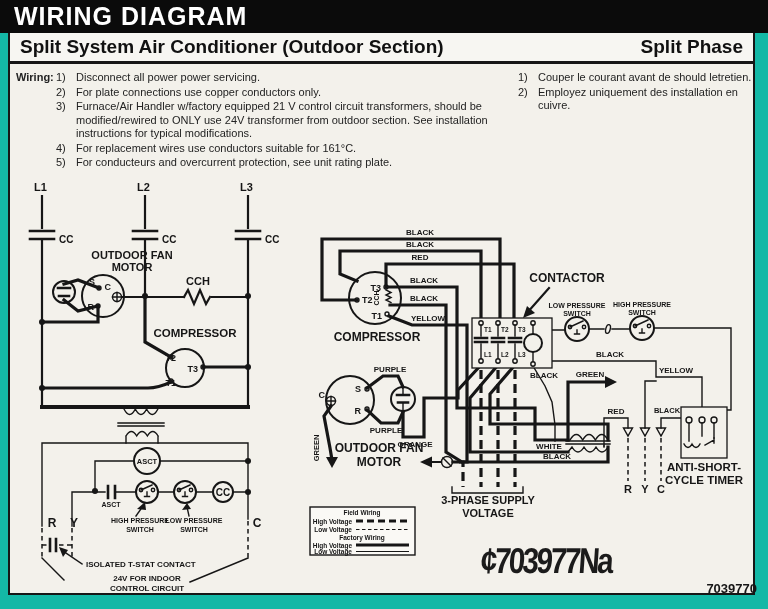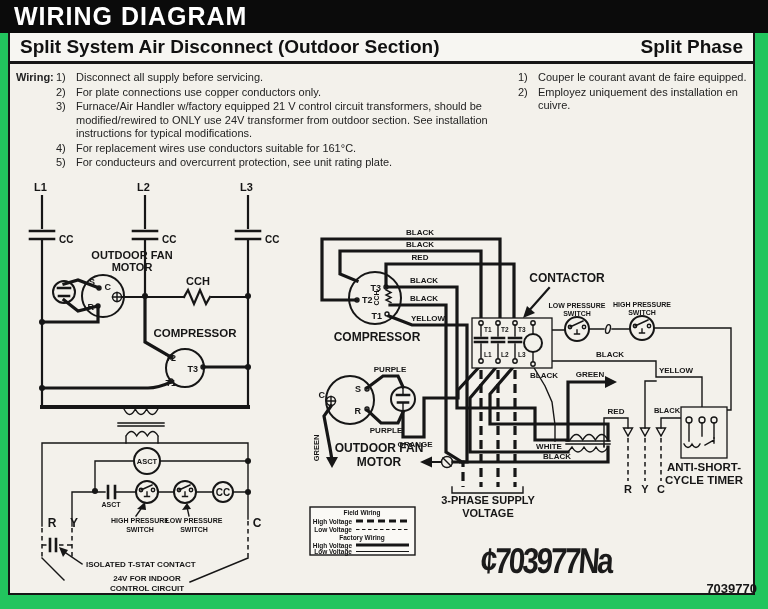--- a/index.html
+++ b/index.html
@@ -1,16 +1,16 @@
 <!DOCTYPE html>
 <html><head>
 <meta charset="utf-8">
 <style>
   html,body{margin:0;padding:0;background:#9a9894;}
-  .page{position:relative;width:768px;height:609px;background:#22c55e;font-family:"Liberation Sans",sans-serif;overflow:hidden;}
+  .page{position:relative;width:768px;height:609px;background:#14b8a6;font-family:"Liberation Sans",sans-serif;overflow:hidden;}
   .frame{position:absolute;left:8px;top:33px;width:747px;height:562px;background:#f3f1eb;border:2.5px solid #161616;border-top:none;box-sizing:border-box;}
   .titlebar{position:absolute;left:0;top:0;width:768px;height:33px;background:#0b0b0b;color:#ffffff;font-size:25px;font-weight:bold;letter-spacing:1px;line-height:33px;padding-left:14px;box-sizing:border-box;}
   .subtitle-row{position:absolute;left:8px;top:33px;width:747px;height:31px;background:#f7f6f2;border-left:2.5px solid #161616;border-right:2.5px solid #161616;border-bottom:3px solid #161616;box-sizing:border-box;display:flex;justify-content:space-between;align-items:center;font-size:19px;font-weight:bold;color:#111;padding:0 10px;}
   .notes{position:absolute;left:16px;top:71px;width:740px;display:flex;font-size:11px;line-height:13.5px;color:#232323;}
   .notes-label{font-weight:bold;width:40px;flex:none;}
   .notes-en{width:448px;flex:none;}
   .notes-fr{margin-left:14px;flex:1;}
   .note-row{display:flex;margin-bottom:1px;}
   .note-num{width:20px;flex:none;}
   .note-text{flex:1;}
@@ -37,30 +37,30 @@
 <body>
 
 <div class="page">
   <div class="frame"></div>
 
   <div class="titlebar">
     <span>WIRING DIAGRAM</span>
   </div>
 
   <div class="subtitle-row">
-    <span>Split System Air Disconnect (Outdoor Section)</span>
+    <span>Split System Air Conditioner (Outdoor Section)</span>
     <span>Split Phase</span>
   </div>
 
   <div class="notes">
     <div class="notes-label">Wiring:</div>
     <div class="notes-en">
       <div class="note-row">
           <span class="note-num">1)</span>
-          <span class="note-text">Disconnect all supply before servicing.</span>
+          <span class="note-text">Disconnect all power power servicing.</span>
         </div>
       <div class="note-row">
           <span class="note-num">2)</span>
           <span class="note-text">For plate connections use copper conductors only.</span>
         </div>
       <div class="note-row">
           <span class="note-num">3)</span>
           <span class="note-text">Furnace/Air Handler w/factory equipped 21 V control circuit transformers, should be modified/rewired to ONLY use 24V transformer from outdoor section. See installation instructions for typical modifications.</span>
         </div>
       <div class="note-row">
@@ -68,21 +68,21 @@
           <span class="note-text">For replacement wires use conductors suitable for 161°C.</span>
         </div>
       <div class="note-row">
           <span class="note-num">5)</span>
           <span class="note-text">For conducteurs and overcurrent protection, see unit rating plate.</span>
         </div>
     </div>
     <div class="notes-fr">
       <div class="note-row">
           <span class="note-num">1)</span>
-          <span class="note-text">Couper le courant avant de faire equipped.</span>
+          <span class="note-text">Couper le courant avant de should letretien.</span>
         </div>
       <div class="note-row">
           <span class="note-num">2)</span>
           <span class="note-text">Employez uniquement des installation en cuivre.</span>
         </div>
     </div>
   </div>
 
   <svg class="diagram" width="768" height="609" viewBox="0 0 768 609">
 

